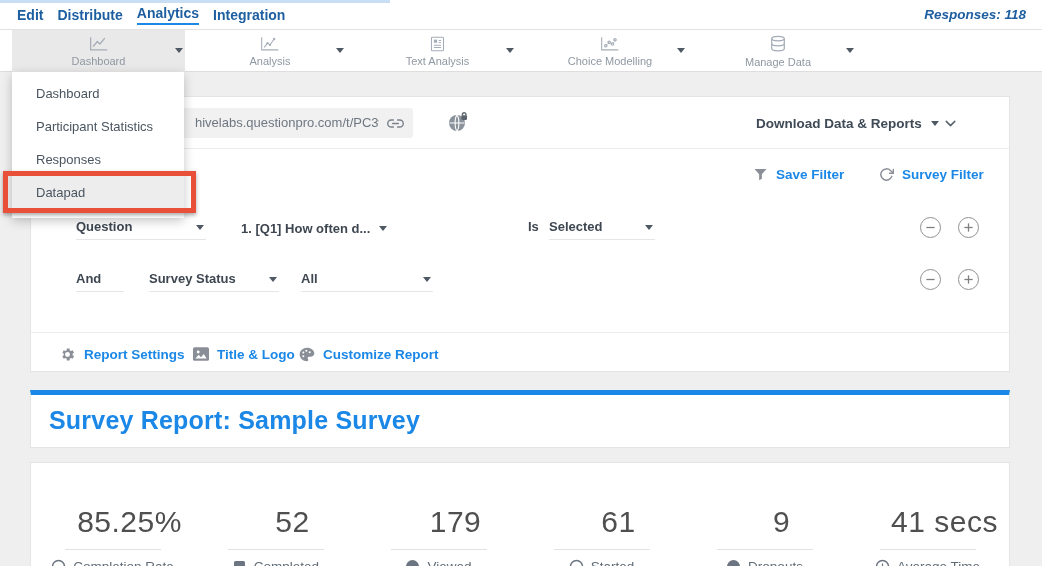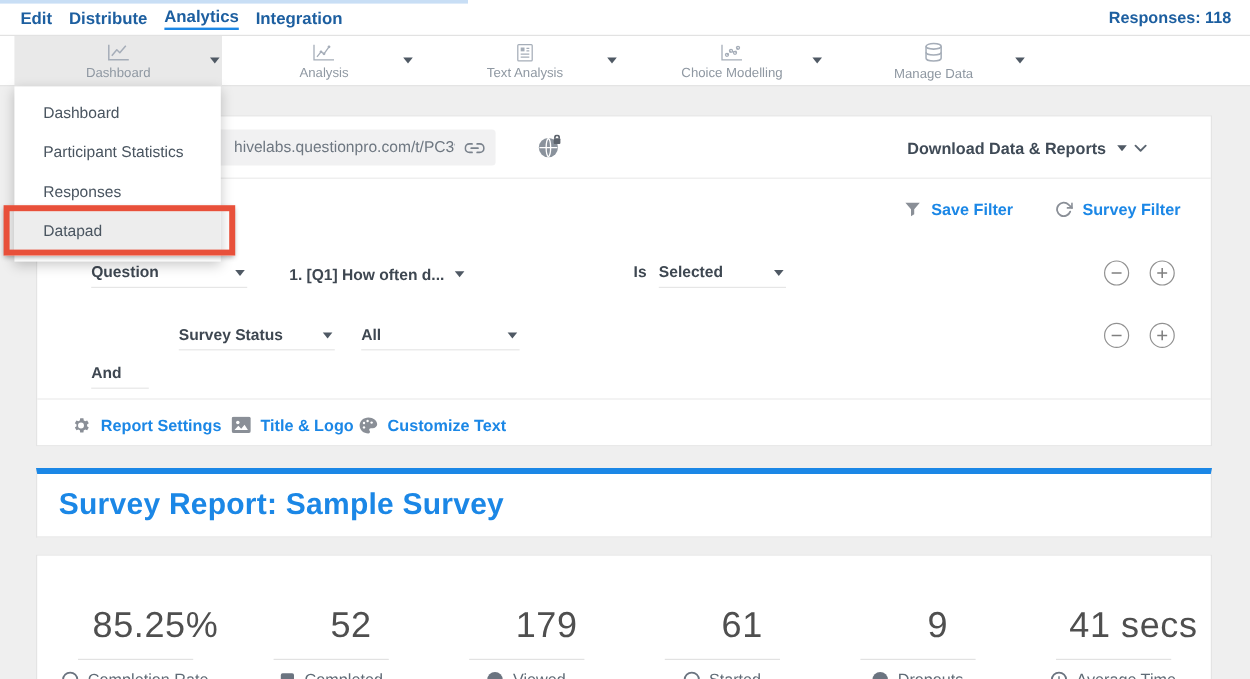--- a/index.html
+++ b/index.html
@@ -5,21 +5,21 @@
   * { box-sizing: border-box; margin: 0; padding: 0; }
   body { font-family: "Liberation Sans", sans-serif; background: #fff; }
   .screen { position: relative; width: 1042px; height: 566px; background: #efefef; overflow: hidden; }
 
   
   .topnav { position: absolute; left: 0; top: 0; width: 1042px; height: 30px; background: #fff; border-bottom: 1px solid #e2e2e2; z-index: 3; }
   .top-strip { position: absolute; left: 0; top: 0; width: 390px; height: 3px; background: #c8def5; }
   .nav-items { position: absolute; left: 17px; top: 0; height: 30px; display: flex; align-items: center; gap: 14px; }
   .nav-item { font-size: 14px; font-weight: bold; color: #1d5fa0; cursor: pointer; }
   .nav-item.active { border-bottom: 2px solid #1b87e6; padding-bottom: 2px; }
-  .responses { position: absolute; right: 16px; top: 0; line-height: 30px; font-size: 13.5px; font-weight: bold; color: #1d5fa0; }
+  .responses { position: absolute; right: 16px; top: 0; line-height: 30px; font-size: 13.5px; font-weight: bold; color: #1d5fa0; font-style: italic; }
 
   
   .toolbar { position: absolute; left: 0; top: 30px; width: 1042px; height: 42px; background: #fff; border-bottom: 1px solid #dedede; z-index: 3; }
   .tool-group { position: absolute; top: 0; height: 42px; display: flex; flex-direction: column; align-items: center; justify-content: center; gap: 3px; cursor: pointer; }
   .tool-group.selected { background: #e9e9e9; }
   .tool-label { font-size: 11px; color: #8f98a2; white-space: nowrap; }
   .tri { width: 0; height: 0; border-left: 4px solid transparent; border-right: 4px solid transparent; border-top: 5px solid #4f5964; }
   .tool-caret { position: absolute; top: 18px; cursor: pointer; }
 
   
@@ -220,21 +220,21 @@
           <line x1="1.5" y1="6" x2="10.5" y2="6" stroke="#7f7f7f" stroke-width="1.4"></line>
         </svg>
     </div>
     <div class="circle-btn" style="left:927px; top:120px;">
       <svg width="11" height="11" viewBox="0 0 12 12">
           <line x1="1.5" y1="6" x2="10.5" y2="6" stroke="#7f7f7f" stroke-width="1.4"></line>
           <line x1="6" y1="1.5" x2="6" y2="10.5" stroke="#7f7f7f" stroke-width="1.4"></line>
         </svg>
     </div>
 
-    <div class="ffield" style="left:45px; top:171px; width:48px;margin-top:32px;">
+    <div class="ffield" style="left:45px; top:171px; width:48px;">
       <span>And</span>
     </div>
     <div class="ffield" style="left:118px; top:171px; width:130px;">
       <span>Survey Status</span>
       <span class="fcaret tri"></span>
     </div>
     <div class="ffield" style="left:270px; top:171px; width:132px;">
       <span>All</span>
       <span class="fcaret tri"></span>
     </div>
@@ -273,21 +273,21 @@
     <div class="action" style="left:268px;">
       <span>
         <svg width="16" height="15" viewBox="0 0 24 22">
             <path d="M12 1C6 1 1 5.5 1 11s5 10 11 10c1.2 0 2-.9 2-2 0-.5-.2-.9-.5-1.3-.3-.3-.5-.8-.5-1.2 0-1.1.9-2 2-2h2.3c3 0 5.7-2.2 5.7-5C23 4.8 18 1 12 1z" fill="#8a8f97"></path>
             <circle cx="6.5" cy="8" r="1.5" fill="#fff"></circle>
             <circle cx="11" cy="5.5" r="1.5" fill="#fff"></circle>
             <circle cx="16" cy="7.5" r="1.5" fill="#fff"></circle>
             <circle cx="6.5" cy="13.5" r="1.5" fill="#fff"></circle>
           </svg>
       </span>
-      <span class="blue-label">Customize Text</span>
+      <span class="blue-label">Customize Report</span>
     </div>
   </div>
 
   <div class="panel panel-report">
     <div class="report-title">Survey Report: Sample Survey</div>
   </div>
 
   <div class="panel panel-stats">
     <div class="stat">
       <div class="stat-num">85.25%</div>

